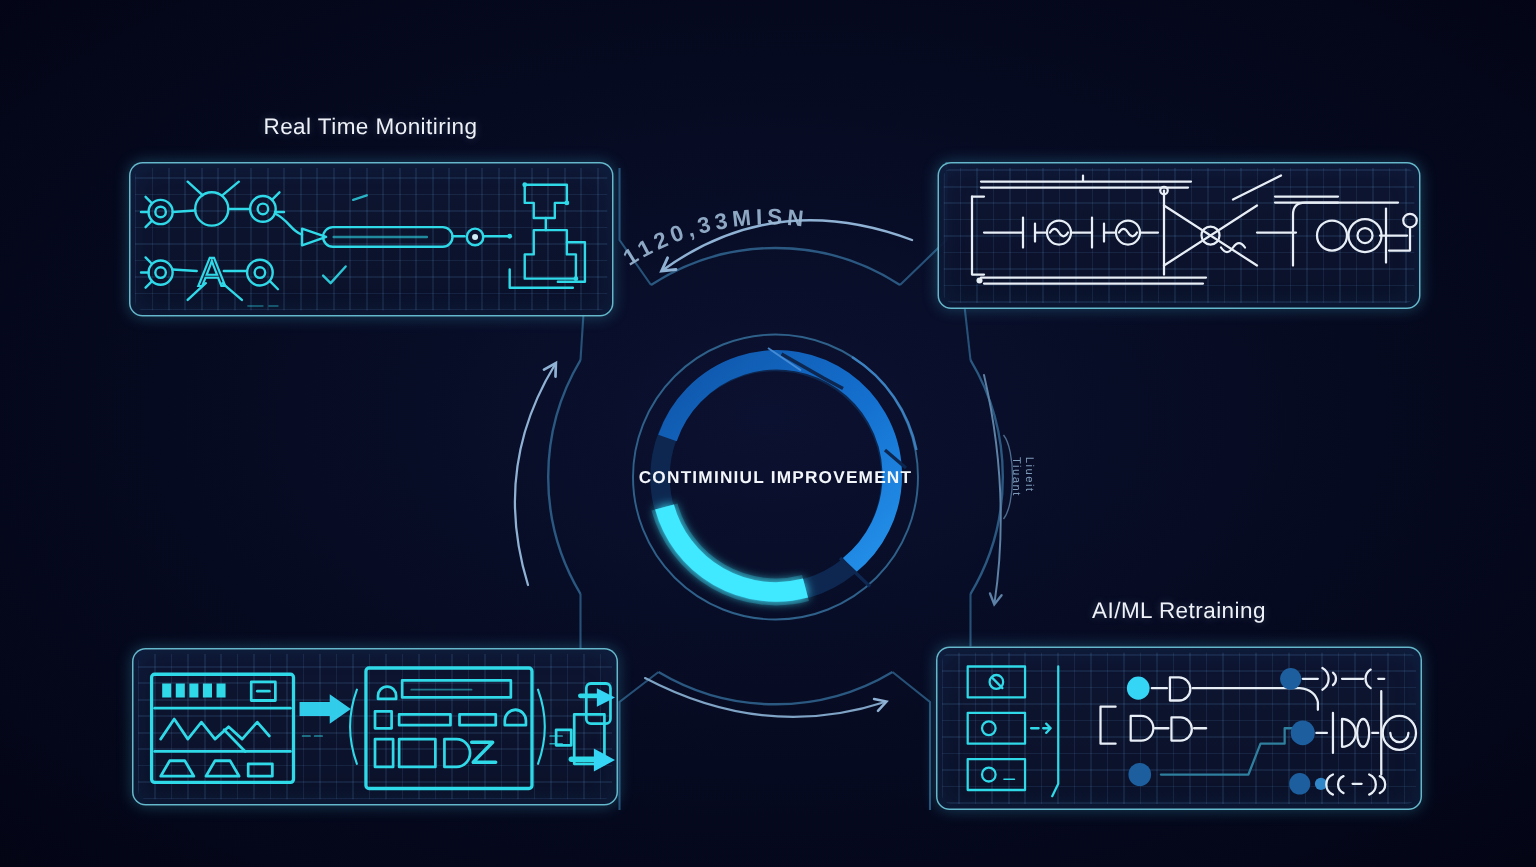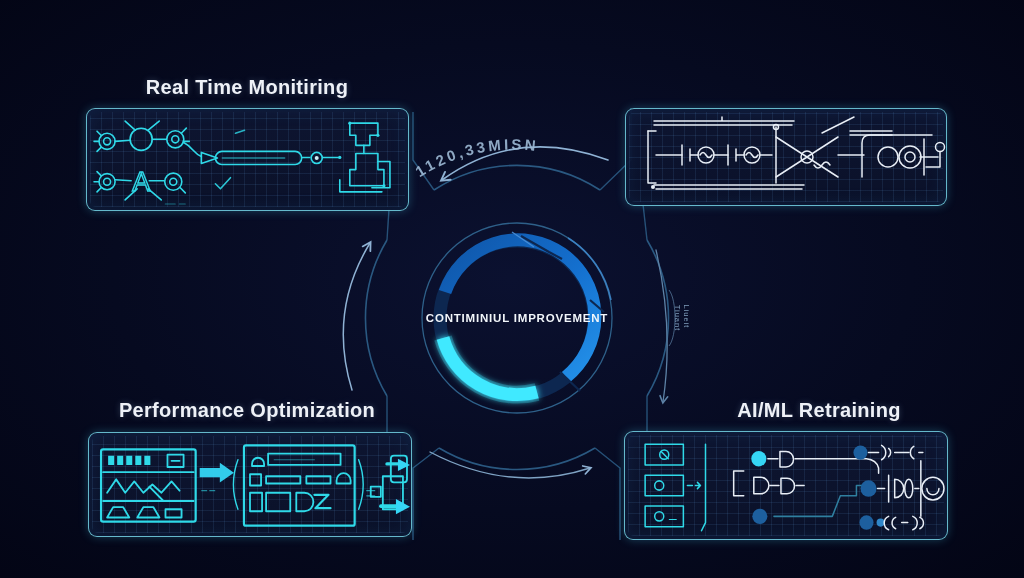--- a/index.html
+++ b/index.html
@@ -3,21 +3,21 @@
 <meta charset="utf-8">
 <style>
   html,body{margin:0;padding:0;background:#02030f;}
   .canvas{
     position:relative;width:1024px;height:578px;overflow:hidden;
     background:radial-gradient(ellipse at 50% 48%, #0b1130 0%, #060a20 55%, #030515 100%);
     font-family:"Liberation Sans", sans-serif;
   }
   .qtitle{
     position:absolute;transform:translateX(-50%);
-    color:#eef1f7;font-weight:700;font-size:20px;letter-spacing:.3px;
+    color:#eef1f7;font-weight:400;font-size:15px;letter-spacing:.3px;
     white-space:nowrap;text-shadow:0 0 6px rgba(180,220,255,.25);
   }
   .panel{
     position:absolute;border:1.6px solid rgba(118,214,232,.85);border-radius:9px;
     background:linear-gradient(rgba(14,22,50,.95), rgba(11,18,42,.95));
     box-shadow:0 0 10px rgba(70,190,225,.30), inset 0 0 18px rgba(30,90,150,.20);
   }
   .grid{
     position:absolute;inset:3px;border-radius:6px;pointer-events:none;
     background-image:
@@ -25,21 +25,21 @@
       repeating-linear-gradient(90deg, rgba(96,156,214,.13) 0 1px, transparent 1px 11px);
   }
   .panel svg{position:absolute;inset:0;width:100%;height:100%;}
   #p-tl{left:86px;top:108px;width:321px;height:101px;}
   #p-tr{left:625px;top:108px;width:320px;height:96px;}
   #p-bl{left:88px;top:432px;width:322px;height:103px;}
   #p-br{left:624px;top:431px;width:322px;height:107px;}
   #t-tl{left:247px;top:76px;}
   #t-tr{left:784px;top:76px;}
   #t-bl{left:247px;top:399px;}
-  #t-br{left:819px;top:399px;}
+  #t-br{left:786px;top:399px;}
   .center-svg{position:absolute;inset:0;width:1024px;height:578px;}
 </style>
 </head>
 <body>
 
 <div class="canvas">
 
   <svg class="center-svg" viewBox="0 0 1024 578">
     <defs>
       <marker id="mA" viewBox="0 0 12 12" refX="8" refY="6" markerWidth="9" markerHeight="9" orient="auto-start-reverse">
@@ -109,21 +109,20 @@
       <path d="M521,236 L549,252 L562,259" stroke="#0d2750" stroke-width="2.2"></path>
       <path d="M590,300 L604,312" stroke="#0d2750" stroke-width="2.2"></path>
       <path d="M560,372 L580,391" stroke="#0d2750" stroke-width="2.2"></path>
       <path d="M512,232 L534,247" stroke="#4a90d9" stroke-width="1.3" opacity="0.9"></path>
     </g>
 
     <text x="517" y="322" text-anchor="middle" font-size="11.5" font-weight="800" fill="#f2f6fa" letter-spacing="0.8">CONTIMINIUL IMPROVEMENT</text>
   </svg>
 
   <div class="qtitle" id="t-tl">Real Time Monitiring</div>
-  <div class="qtitle" id="t-bl">Performance Optimization</div>
   <div class="qtitle" id="t-br">AI/ML Retraining</div>
 
   <div class="panel" id="p-tl">
     <div class="grid"></div>
     <svg viewBox="0 0 320 100" preserveAspectRatio="none">
       <g stroke="#2fd9e8" fill="none" stroke-width="1.6" stroke-linecap="round" stroke-linejoin="round">
         <g>
           <circle cx="20" cy="32" r="8"></circle>
             <circle cx="20" cy="32" r="3.5"></circle>
           <path d="M12,32 h-5 M14,26 l-4,-4 M14,38 l-4,4"></path>

